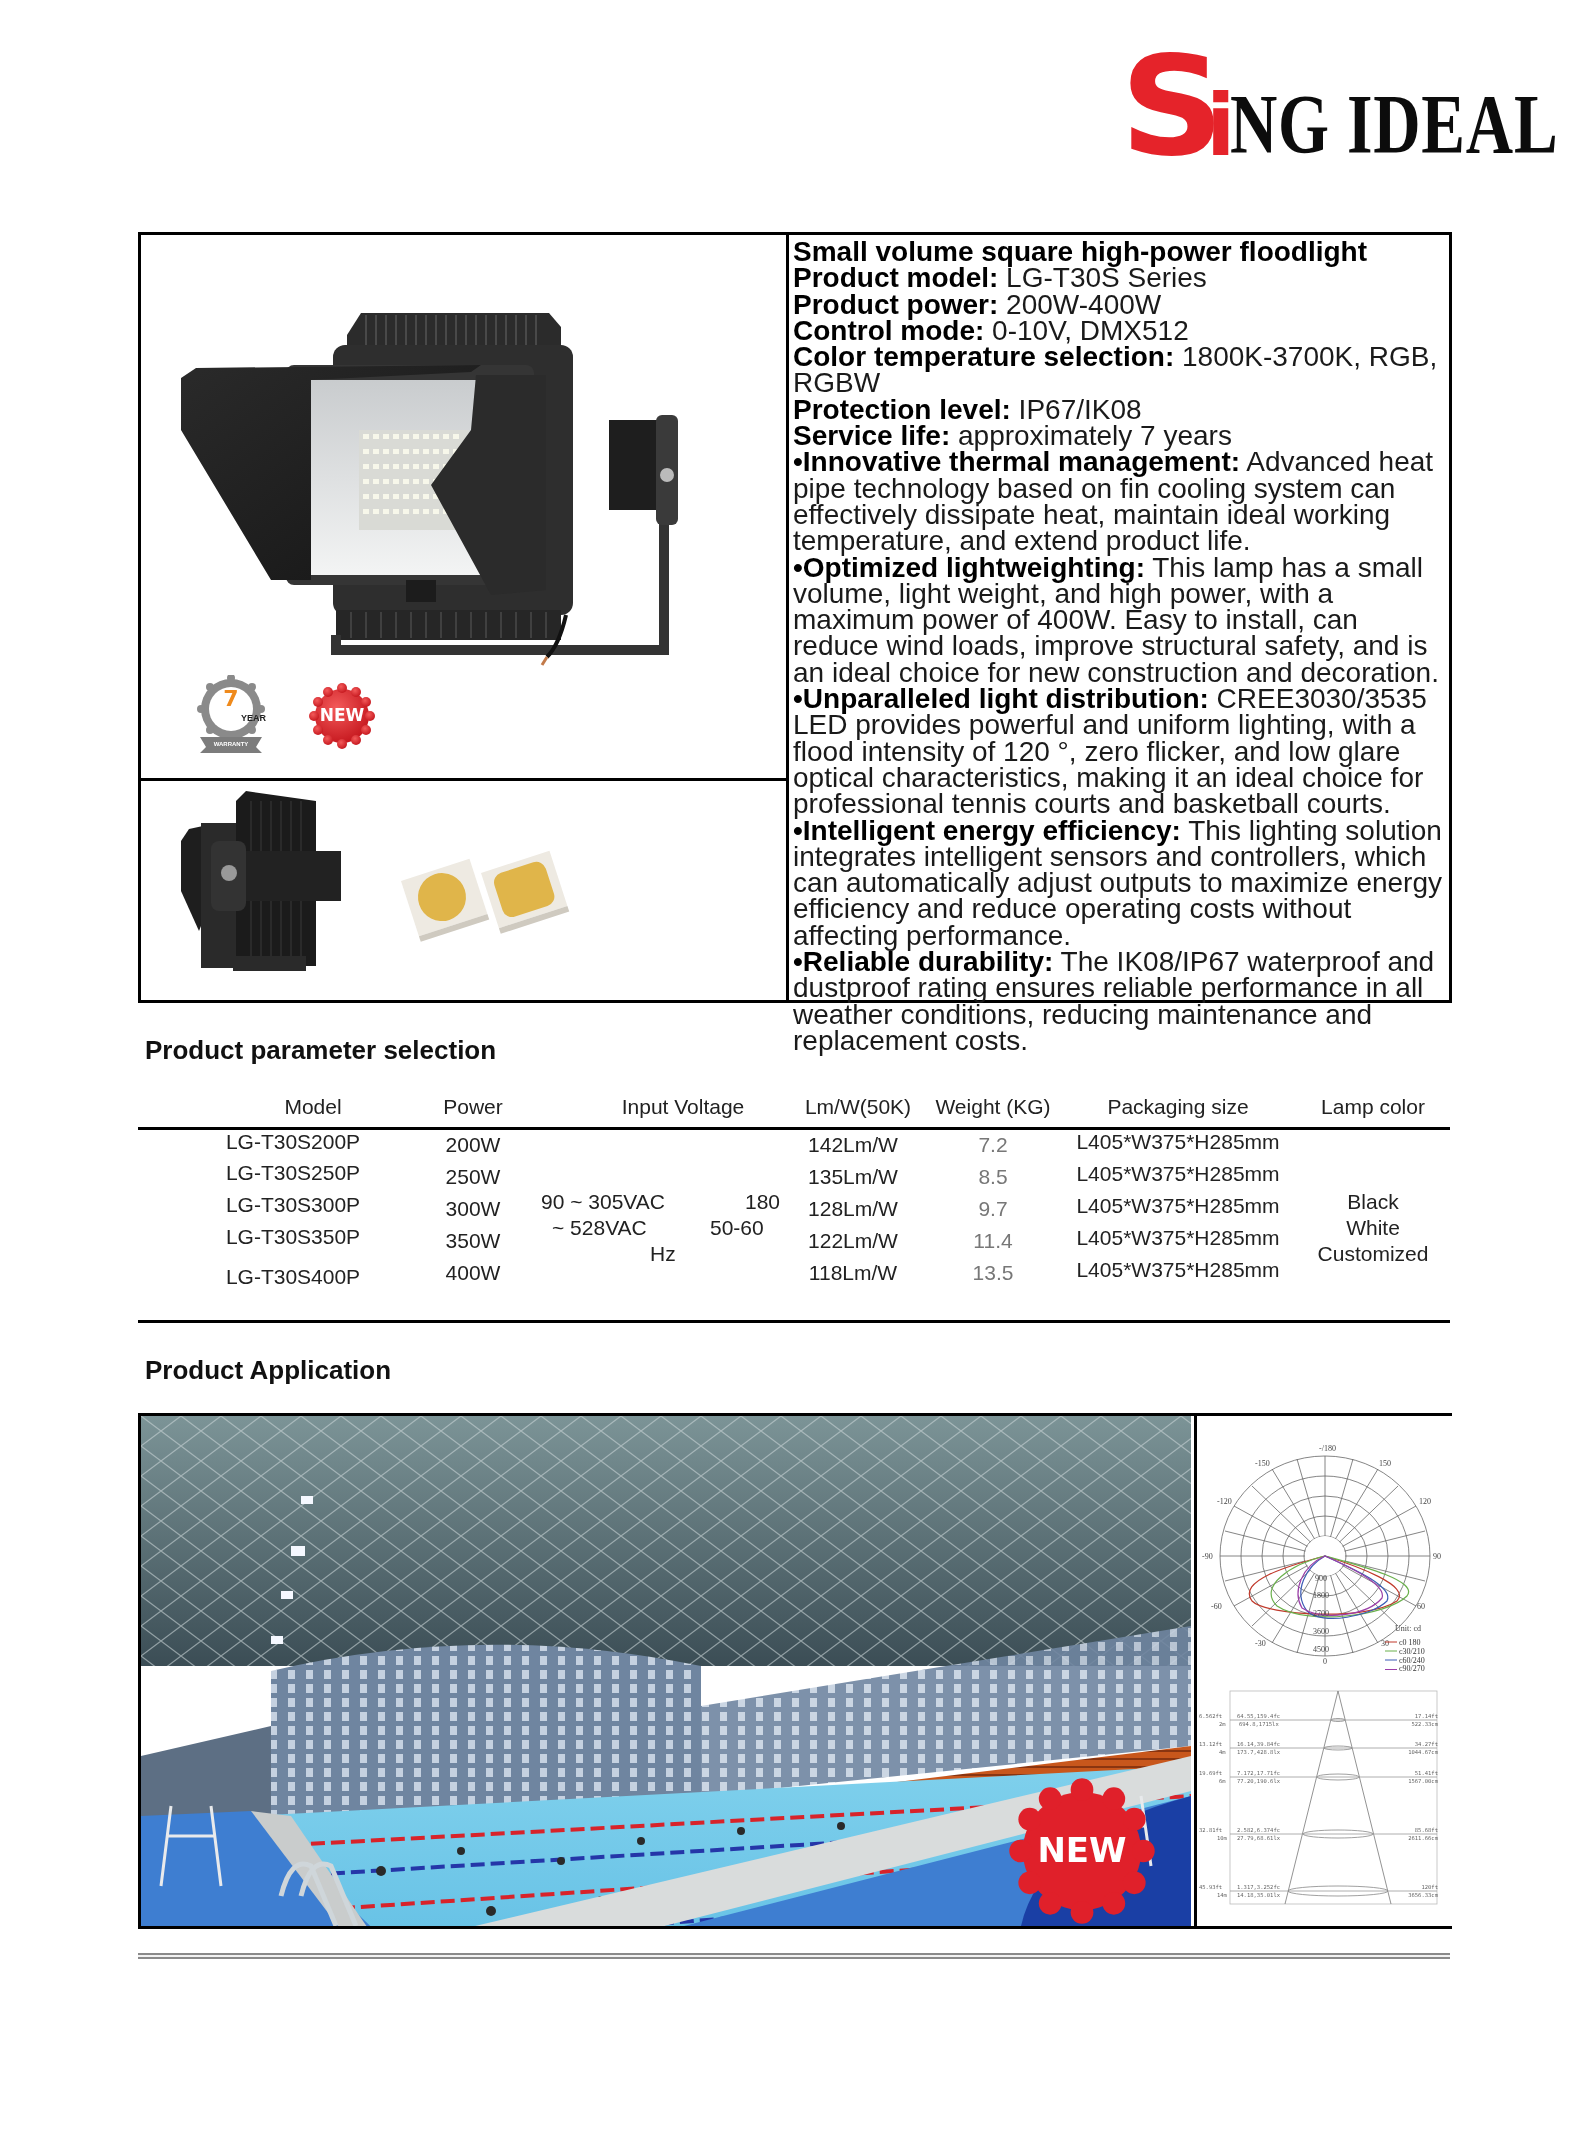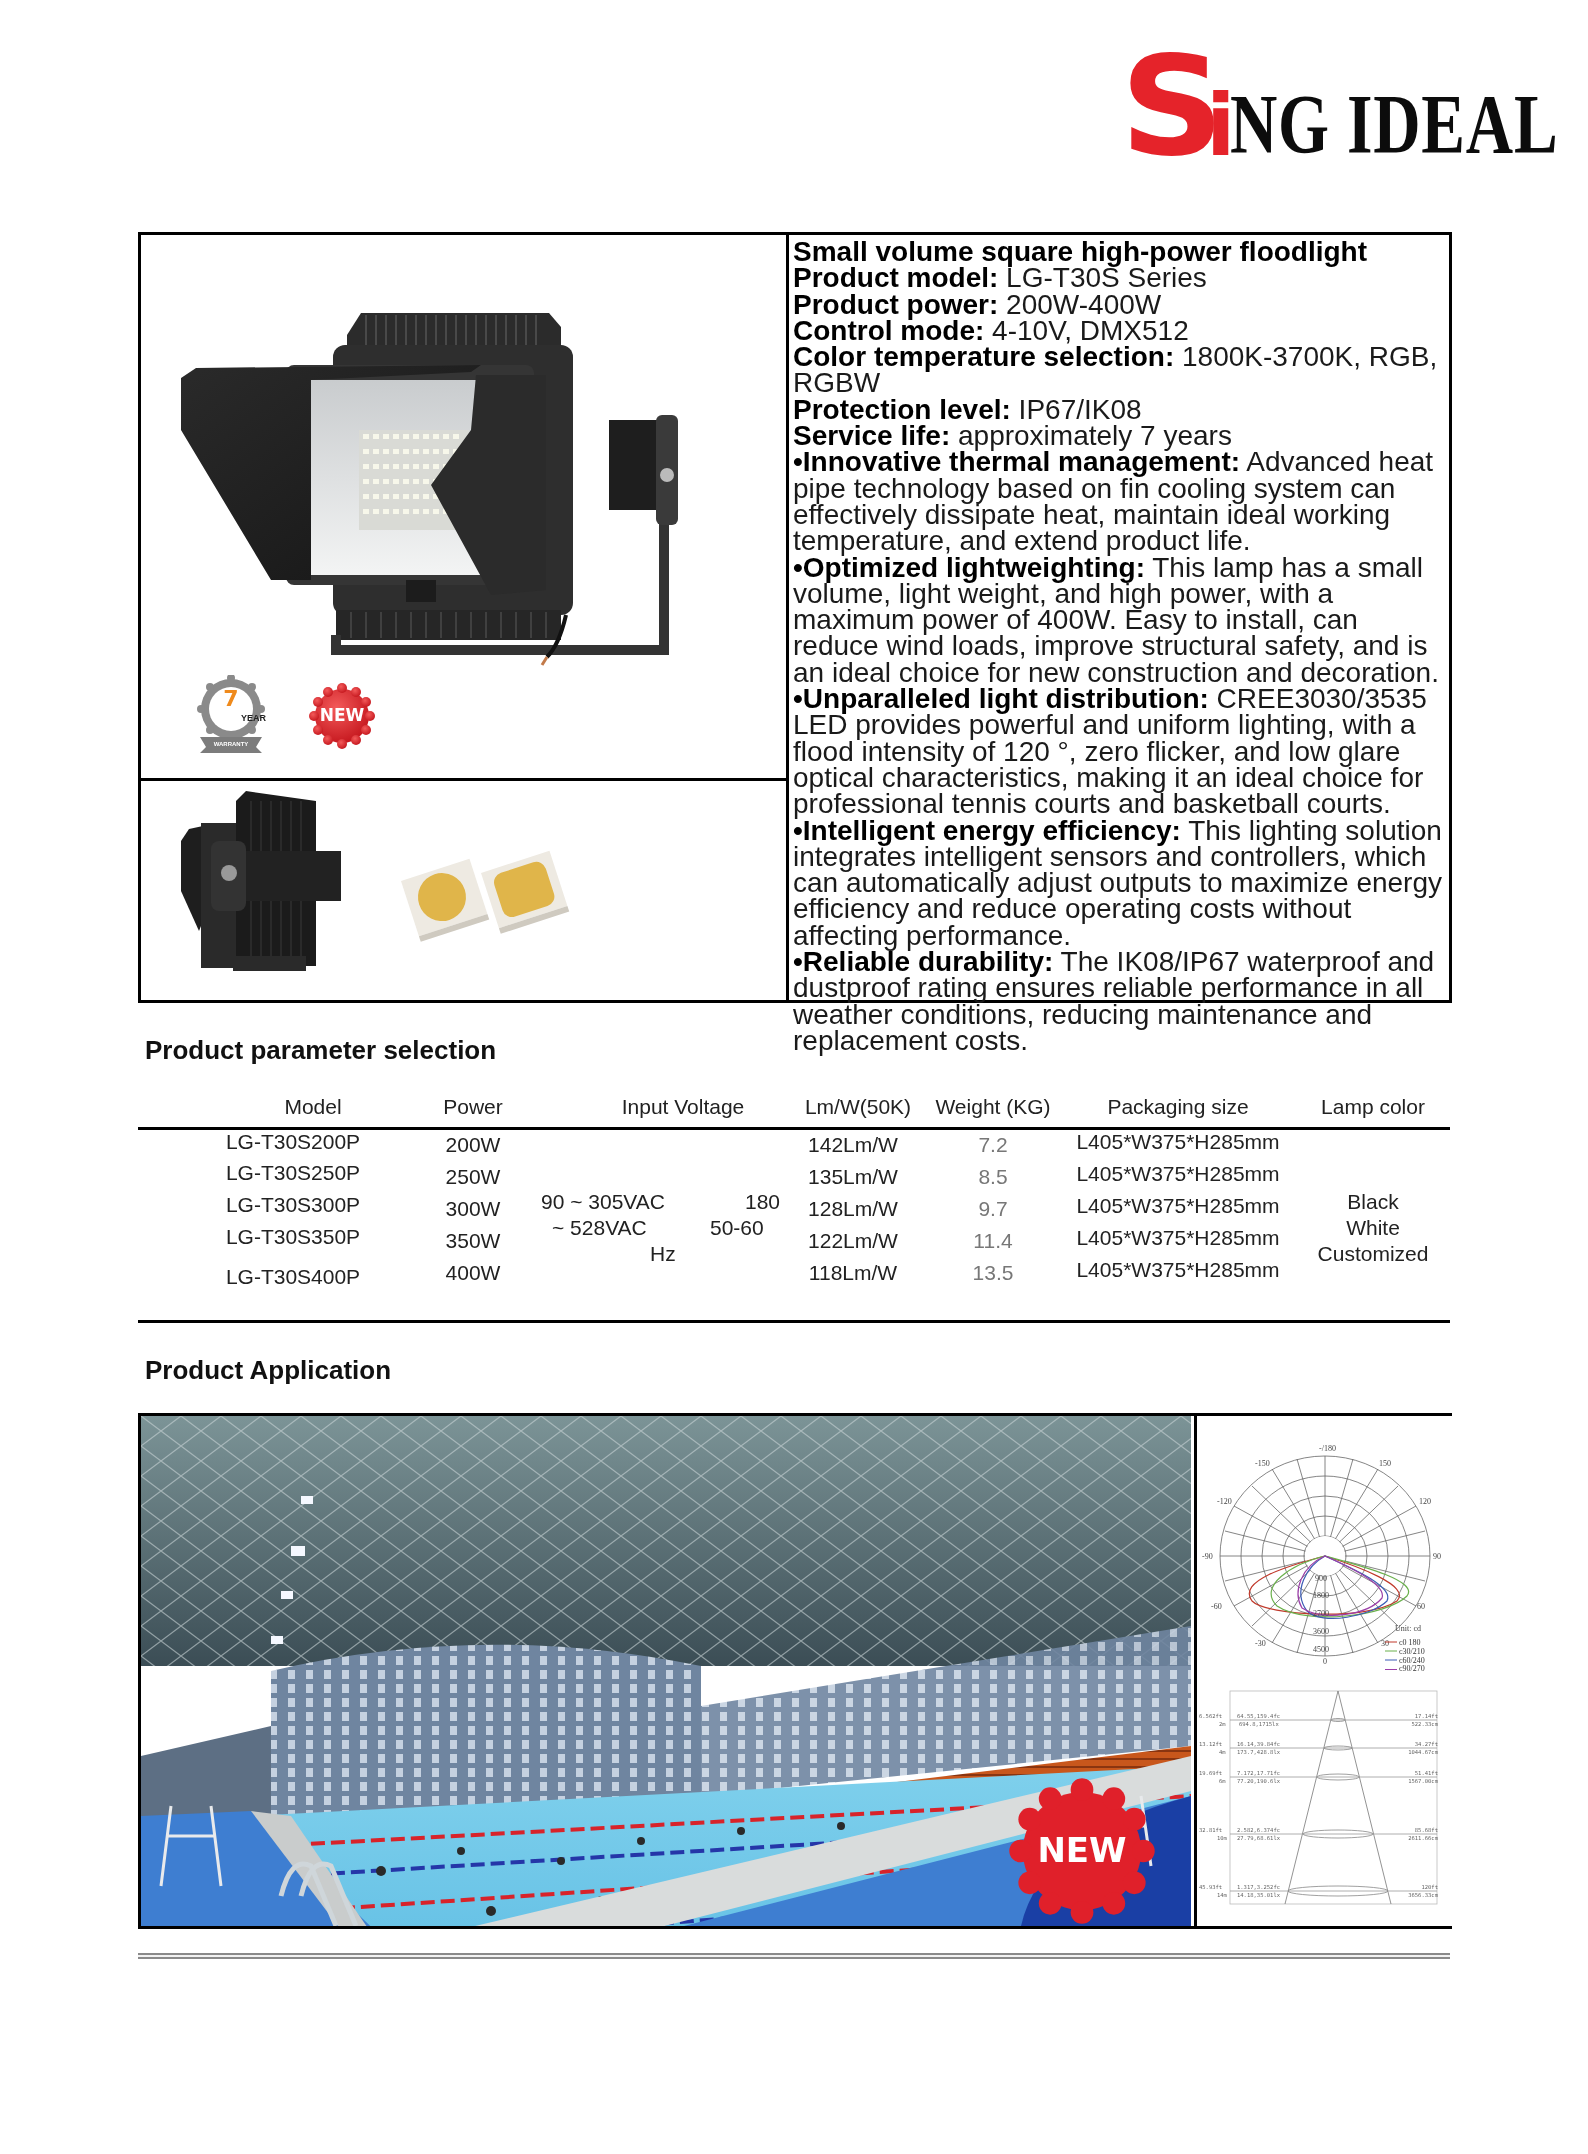--- a/index.html
+++ b/index.html
@@ -283,21 +283,21 @@
         <rect x="9" y="6" width="54" height="46" rx="10" fill="#e0b54a"></rect>
       </g>
     </svg>
   </div>
 
   <div class="spec-text">
     <p class="b">Small volume square high-power floodlight</p>
 
     <p><span class="b">Product model:</span><span> LG-T30S Series</span></p>
     <p><span class="b">Product power:</span><span> 200W-400W</span></p>
-    <p><span class="b">Control mode:</span><span> 4-10V, DMX512</span></p>
+    <p><span class="b">Control mode:</span><span> 0-10V, DMX512</span></p>
     <p><span class="b">Color temperature selection:</span><span> 1800K-3700K, RGB, RGBW</span></p>
     <p><span class="b">Protection level:</span><span> IP67/IK08</span></p>
     <p><span class="b">Service life:</span><span> approximately 7 years</span></p>
 
 
     <p><span class="b">•Innovative thermal management:</span><span> Advanced heat pipe technology based on fin cooling system can effectively dissipate heat, maintain ideal working temperature, and extend product life.</span></p>
     <p><span class="b">•Optimized lightweighting:</span><span> This lamp has a small volume, light weight, and high power, with a maximum power of 400W. Easy to install, can reduce wind loads, improve structural safety, and is an ideal choice for new construction and decoration.</span></p>
     <p><span class="b">•Unparalleled light distribution:</span><span> CREE3030/3535 LED provides powerful and uniform lighting, with a flood intensity of 120 °, zero flicker, and low glare optical characteristics, making it an ideal choice for professional tennis courts and basketball courts.</span></p>
     <p><span class="b">•Intelligent energy efficiency:</span><span> This lighting solution integrates intelligent sensors and controllers, which can automatically adjust outputs to maximize energy efficiency and reduce operating costs without affecting performance.</span></p>
     <p><span class="b">•Reliable durability:</span><span> The IK08/IP67 waterproof and dustproof rating ensures reliable performance in all weather conditions, reducing maintenance and replacement costs.</span></p>

